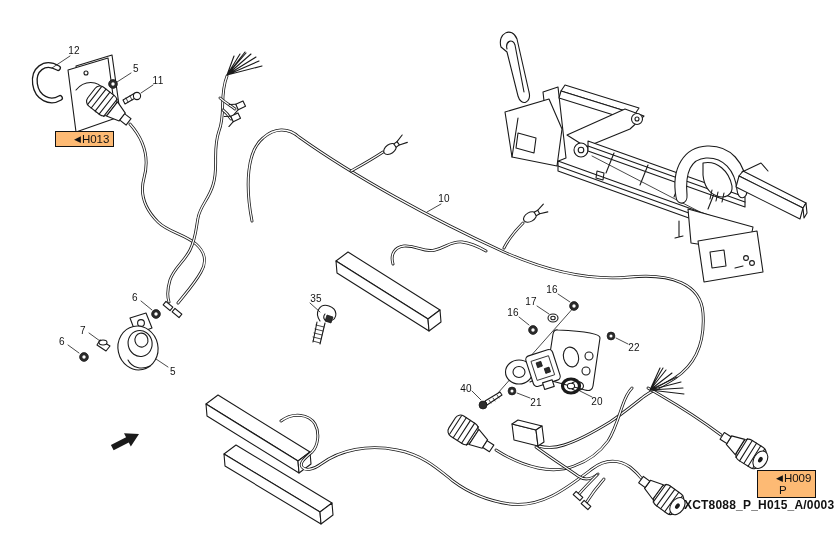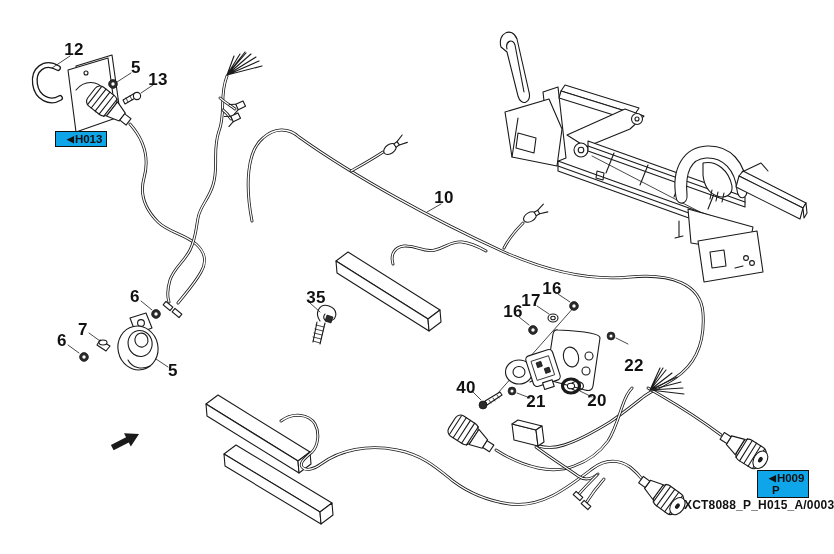--- a/index.html
+++ b/index.html
@@ -5,24 +5,24 @@
   html,body{margin:0;padding:0;background:#fff;}
   .stage{position:relative;width:834px;height:554px;background:#fff;overflow:hidden;
          font-family:"Liberation Sans",sans-serif;color:#111;}
   svg{position:absolute;left:0;top:0;}
   .ln{fill:none;stroke:#1a1a1a;stroke-width:1.1;stroke-linecap:round;stroke-linejoin:round;}
   .thin{fill:none;stroke:#1a1a1a;stroke-width:0.8;stroke-linecap:round;}
   .fw{fill:#ffffff;stroke:#1a1a1a;stroke-width:1.1;stroke-linejoin:round;}
   .fd{fill:#2b2b2b;stroke:#111;stroke-width:0.7;}
   .w-outer{fill:none;stroke:#1a1a1a;stroke-width:2.9;stroke-linecap:round;}
   .w-inner{fill:none;stroke:#ffffff;stroke-width:1.3;stroke-linecap:round;}
-  .callout{position:absolute;transform:translate(-50%,-50%);font-weight:bold;
-           font-size:17px;letter-spacing:0.3px;white-space:nowrap;}
-  .refbox{position:absolute;border:1.8px solid #111;background:#0ea5e9;font-weight:bold;
-          font-size:11.5px;line-height:12px;padding:1px 4px 1px 11px;white-space:nowrap;}
+  .callout{position:absolute;transform:translate(-50%,-50%);font-weight:normal;
+           font-size:10px;letter-spacing:0.3px;white-space:nowrap;}
+  .refbox{position:absolute;border:1.8px solid #111;background:#fdba74;font-weight:normal;
+          font-size:11.5px;line-height:12px;padding:1px 4px 1px 18px;white-space:nowrap;}
   .refbox .arr{font-size:9px;vertical-align:1px;margin-right:1px;}
   .refbox .sub{display:block;padding-left:3px;}
   .dwgnum{position:absolute;font-weight:bold;font-size:12px;letter-spacing:0.2px;white-space:nowrap;}
 </style>
 </head>
 <body>
 
 <div class="stage">
 
 <svg width="834" height="554" viewBox="0 0 834 554">
@@ -279,31 +279,31 @@
     <path d="M519,317 L529,325"></path>
     <path d="M628,344 L616,338"></path>
     <path d="M472,391 L481,400"></path>
     <path d="M530,398 L517,393"></path>
     <path d="M592,397 L578,390"></path>
   </g>
 </svg>
 
 <div class="callout" style="left:74px;top:50px">12</div>
 <div class="callout" style="left:136px;top:68px">5</div>
-<div class="callout" style="left:158px;top:80px">13</div>
+<div class="callout" style="left:158px;top:80px">11</div>
 <div class="callout" style="left:444px;top:198px">10</div>
 <div class="callout" style="left:135px;top:297px">6</div>
 <div class="callout" style="left:83px;top:330px">7</div>
 <div class="callout" style="left:62px;top:341px">6</div>
 <div class="callout" style="left:173px;top:371px">5</div>
 <div class="callout" style="left:316px;top:298px">35</div>
 <div class="callout" style="left:552px;top:289px">16</div>
 <div class="callout" style="left:531px;top:301px">17</div>
 <div class="callout" style="left:513px;top:312px">16</div>
-<div class="callout" style="left:634px;top:366px">22</div>
+<div class="callout" style="left:634px;top:347px">22</div>
 <div class="callout" style="left:466px;top:388px">40</div>
 <div class="callout" style="left:536px;top:402px">21</div>
 <div class="callout" style="left:597px;top:401px">20</div>
 
 <div class="refbox" style="left:55px;top:131px">
   <span class="arr">◀</span><span>H013</span>
 </div>
 <div class="refbox" style="left:757px;top:470px">
   <span class="arr">◀</span><span>H009</span>
   <span class="sub">P</span>

